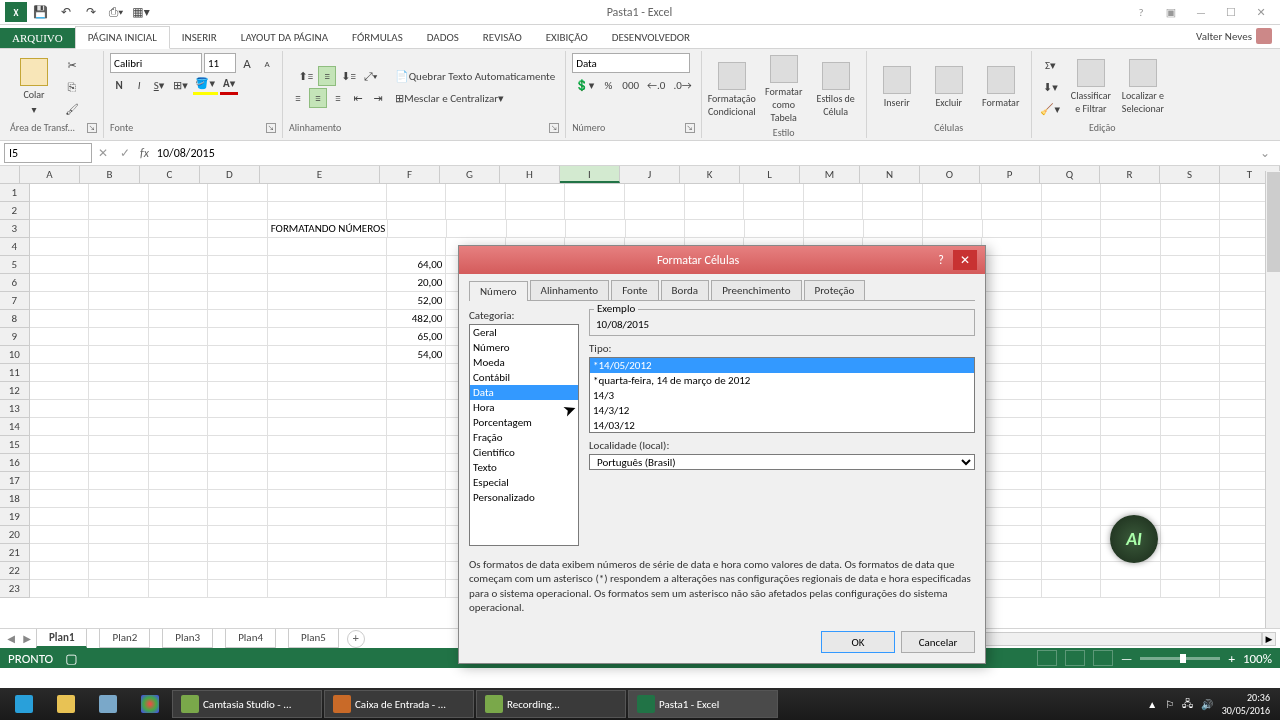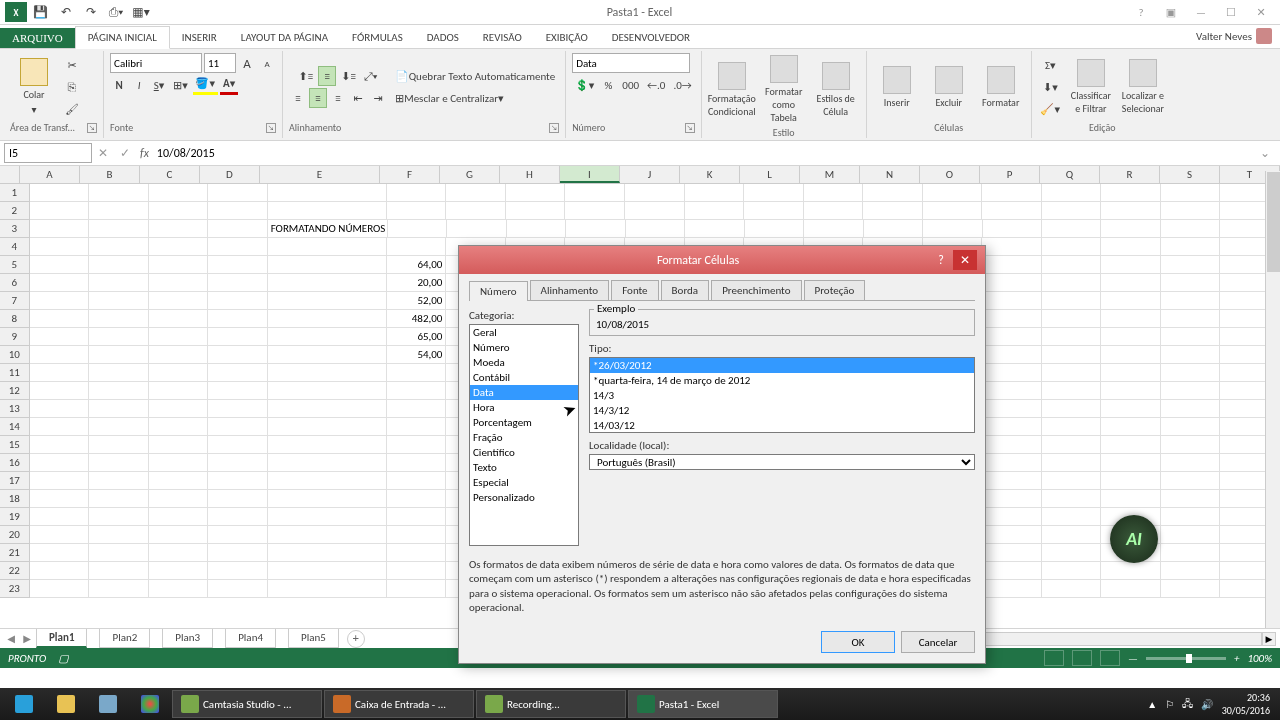--- a/index.html
+++ b/index.html
@@ -63,21 +63,21 @@
 .sheet-tabs { height: 20px; display: flex; align-items: center; background: #fff; border-top: 1px solid #d4d4d4; padding: 0 4px; gap: 2px; position: relative; }
 .st-nav { width: 14px; text-align: center; color: #888; font-size: 10px; }
 .stab { padding: 2px 12px; font-size: 11px; border: 1px solid #ccc; border-top: none; background: #fff; color: #444; }
 .stab.active { background: #fff; font-weight: bold; border-bottom: 2px solid #217346; }
 .addsheet { width: 18px; height: 18px; border: 1px solid #ccc; border-radius: 50%; text-align: center; line-height: 15px; color: #666; margin-left: 6px; }
 .sheet-tabs .hscroll { margin-left: auto; display: flex; align-items: center; }
 .hscroll .track { width: 360px; height: 14px; background: #f0f0f0; border: 1px solid #ccc; }
 .hscroll .arrow { width: 14px; height: 14px; background: #f0f0f0; border: 1px solid #ccc; text-align: center; font-size: 9px; line-height: 12px; }
 
 
-.statusbar { height: 20px; background: #217346; color: #fff; display: flex; align-items: center; padding: 0 8px; font-size: 11px; gap: 12px; font-style: italic; }
+.statusbar { height: 20px; background: #217346; color: #fff; display: flex; align-items: center; padding: 0 8px; font-size: 13px; gap: 12px; }
 .statusbar .right { margin-left: auto; display: flex; align-items: center; gap: 8px; }
 .viewbtn { width: 20px; height: 16px; border: 1px solid #fff4; }
 .zoom-slider { width: 80px; height: 3px; background: #fff6; position: relative; }
 .zoom-slider::after { content: ''; position: absolute; left: 40px; top: -3px; width: 6px; height: 9px; background: #fff; }
 
 
 .taskbar { height: 32px; background: linear-gradient(#2a2a2a, #1a1a1a); display: flex; align-items: center; padding: 0 4px; gap: 2px; position: absolute; bottom: 0; left: 0; right: 0; }
 .tbtn { height: 28px; min-width: 40px; display: flex; align-items: center; justify-content: center; color: #fff; font-size: 11px; padding: 0 8px; gap: 4px; }
 .tbtn.wide { min-width: 150px; background: #3a3a3a; border: 1px solid #555; justify-content: flex-start; }
 .tbtn.active { background: #4a4a4a; }
@@ -946,21 +946,21 @@
             <div class="lbitem">Personalizado</div>
           </div>
       </div>
       <div class="dcol-right">
         <div style="position:relative;border:1px solid #ababab;padding:8px 6px 4px;margin-bottom:6px">
           <span style="position:absolute;top:-8px;left:4px;background:#f0f0f0;padding:0 3px;font-size:11px">Exemplo</span>
           <div style="font-size:11px">10/08/2015</div>
         </div>
         <div class="dlabel">Tipo:</div>
         <div class="listbox short" id="tipo-list">
-            <div class="lbitem sel">*26/03/2012</div>
+            <div class="lbitem sel">*14/05/2012</div>
             <div class="lbitem">*quarta-feira, 14 de março de 2012</div>
             <div class="lbitem">14/3</div>
             <div class="lbitem">14/3/12</div>
             <div class="lbitem">14/03/12</div>
           </div>
         <div class="dlabel" style="margin-top:6px">Localidade (local):</div>
         <select class="combo"><option>Português (Brasil)</option></select>
       </div>
     </div>
     <div class="desc">Os formatos de data exibem números de série de data e hora como valores de data. Os formatos de data que começam com um asterisco (*) respondem a alterações nas configurações regionais de data e hora especificadas para o sistema operacional. Os formatos sem um asterisco não são afetados pelas configurações do sistema operacional.</div>

